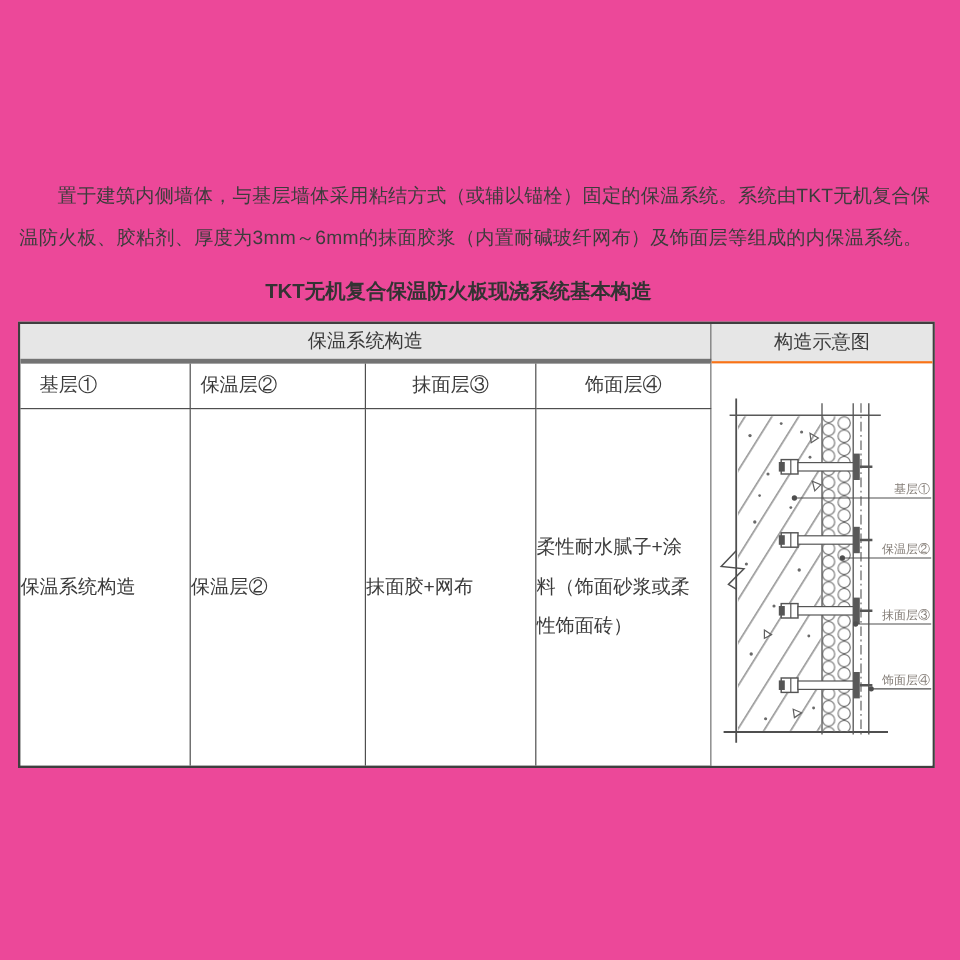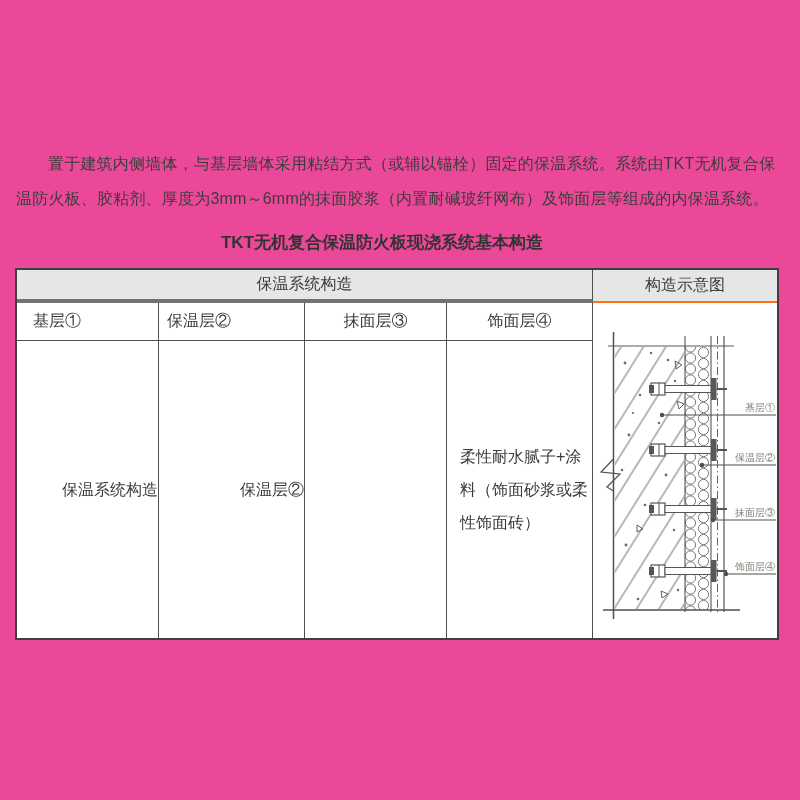--- a/index.html
+++ b/index.html
@@ -39,21 +39,21 @@
     background:#e6e6e6; border-bottom:4px solid #737373;
   }
   .dh {
     grid-column:5; grid-row:1; justify-content:center;
     background:#e6e6e6; border-right:none; border-bottom:2px solid #f97316;
   }
   .h1 { grid-column:1; grid-row:2; padding-left:16px; }
   .h2 { grid-column:2; grid-row:2; padding-left:8px; }
   .h3 { grid-column:3; grid-row:2; justify-content:center; }
   .h4 { grid-column:4; grid-row:2; justify-content:center; }
-  .b  { grid-row:3; justify-content:flex-end; text-align:center; border-bottom:none; line-height:32px; }
+  .b  { grid-row:3; justify-content:flex-start; text-align:center; border-bottom:none; line-height:32px; }
   .b1 { grid-column:1; }
   .b2 { grid-column:2; }
   .b3 { grid-column:3; }
   .b4 { grid-column:4; }
   .b4 .wrapblock { width:132px; text-align:left; line-height:33px; }
   .line { display:block; }
   .dcell {
     grid-column:5; grid-row:2/4; border:none; position:relative;
     background:#ffffff;
   }
@@ -87,20 +87,21 @@
     </div>
 
     <div class="cell b b2">
       <span>
         <span class="line">保温层②</span>
       </span>
     </div>
 
     <div class="cell b b3">
       <span>
+        <span class="line">抹面胶+网布</span>
       </span>
     </div>
 
     <div class="cell b b4">
       <div class="wrapblock">柔性耐水腻子+涂料（饰面砂浆或柔性饰面砖）</div>
     </div>
 
     <div class="cell dcell">
       <svg width="185" height="335" viewBox="0 0 185 335">
         <defs>

